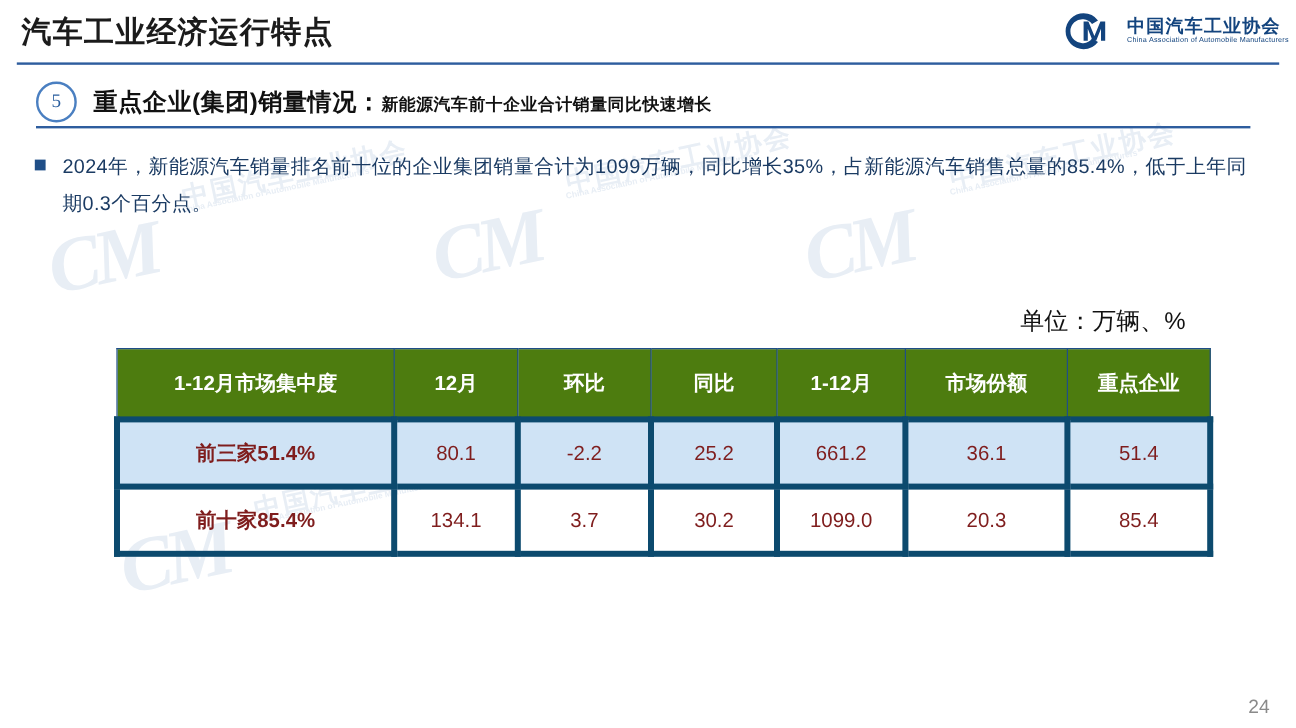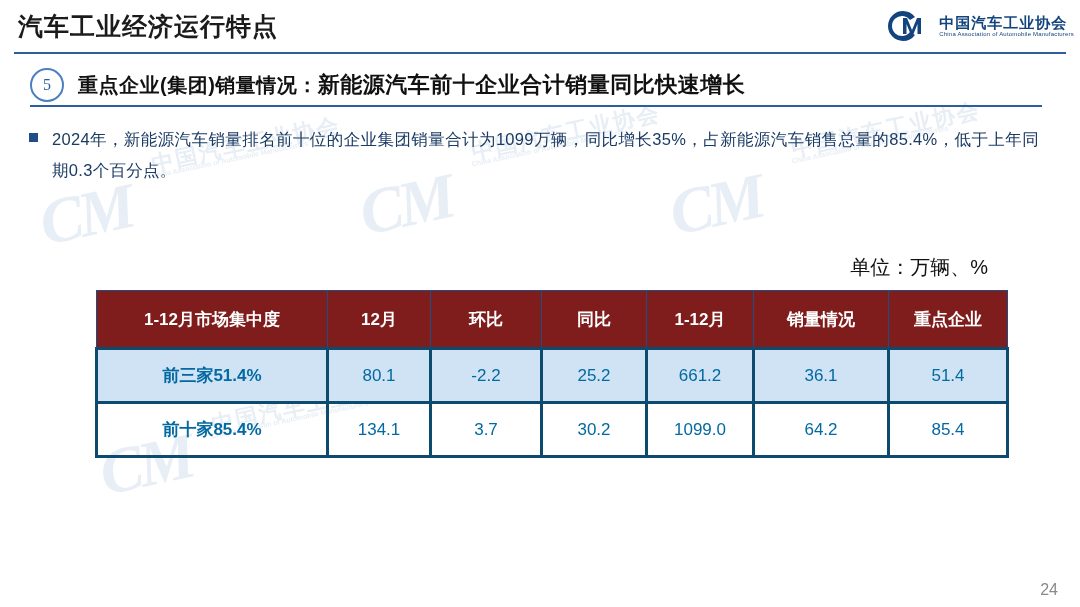--- a/index.html
+++ b/index.html
@@ -115,21 +115,21 @@
     margin-right: 14px;
     font-family: "Liberation Serif", serif;
   }
   .section-title {
     font-size: 20px;
     font-weight: bold;
     color: #111111;
     letter-spacing: 0.5px;
   }
   .section-title .sub {
-    font-size: 22px;
+    font-size: 14px;
   }
   .section-underline {
     position: absolute;
     left: 30px;
     top: 105px;
     width: 1012px;
     height: 2px;
     background: #2e5d9e;
     z-index: 3;
   }
@@ -174,28 +174,28 @@
     position: absolute;
     left: 95px;
     top: 290px;
     z-index: 3;
   }
   table.data {
     border-collapse: collapse;
     table-layout: fixed;
   }
   table.data th, table.data td {
-    border: 3px solid #0c4a6e;
+    border: 5px solid #0c4a6e;
     height: 49px;
     text-align: center;
     font-size: 17px;
-    color: #0369a1;
+    color: #7f1d1d;
   }
   table.data thead th {
-    background: #7f1d1d;
+    background: #4d7c0f;
     color: #ffffff;
     font-weight: bold;
     font-size: 17px;
     border: 1px solid #1f4e87;
     height: 54px;
   }
   table.data tbody tr.row-hl td {
     background: #cfe3f5;
   }
   table.data tbody tr td:first-child {
@@ -272,40 +272,40 @@
 
 <div class="table-wrap">
   <table class="data">
     <thead>
       <tr>
         <th class="col-0">1-12月市场集中度</th>
         <th class="col-1">12月</th>
         <th class="col-2">环比</th>
         <th class="col-3">同比</th>
         <th class="col-4">1-12月</th>
-        <th class="col-5">销量情况</th>
+        <th class="col-5">市场份额</th>
         <th class="col-6">重点企业</th>
       </tr>
     </thead>
     <tbody>
       <tr class="row-hl">
         <td>前三家51.4%</td>
         <td>80.1</td>
         <td>-2.2</td>
         <td>25.2</td>
         <td>661.2</td>
         <td>36.1</td>
         <td>51.4</td>
       </tr>
       <tr>
         <td>前十家85.4%</td>
         <td>134.1</td>
         <td>3.7</td>
         <td>30.2</td>
         <td>1099.0</td>
-        <td>64.2</td>
+        <td>20.3</td>
         <td>85.4</td>
       </tr>
     </tbody>
   </table>
 </div>
 
 <div class="page-num">24</div>
 
 </body></html>

